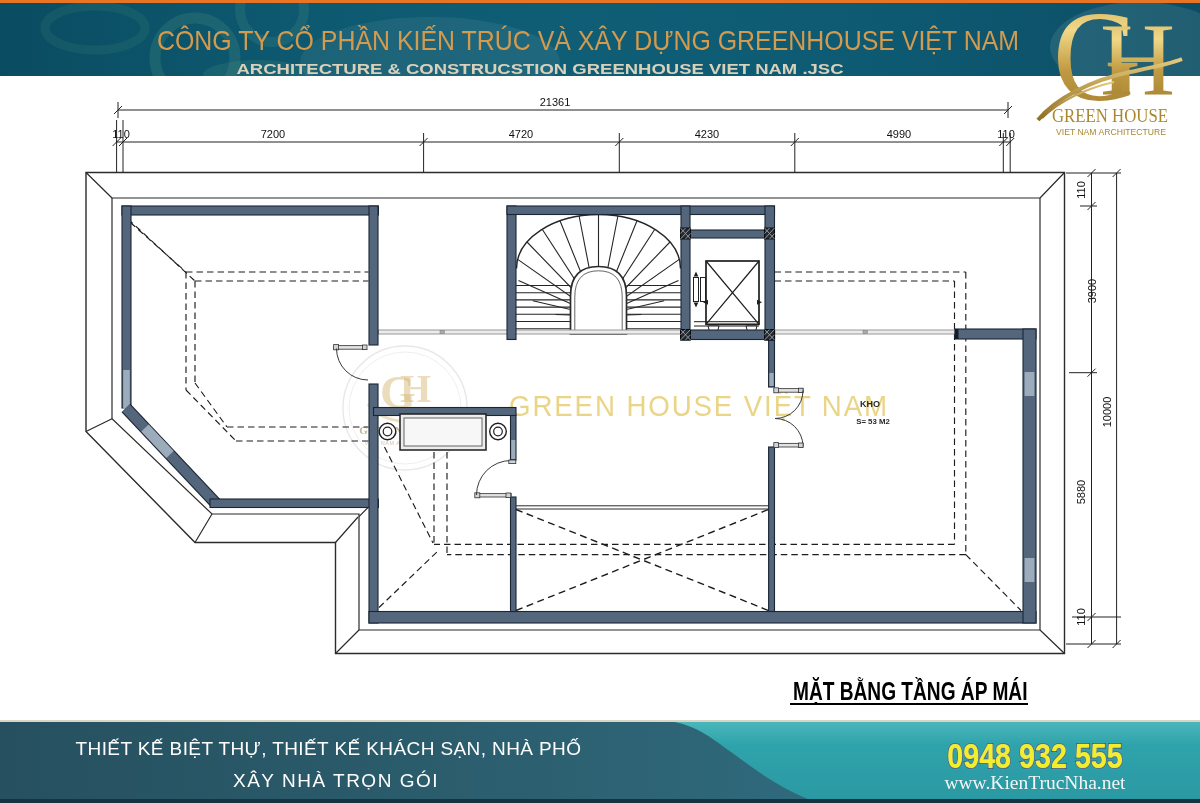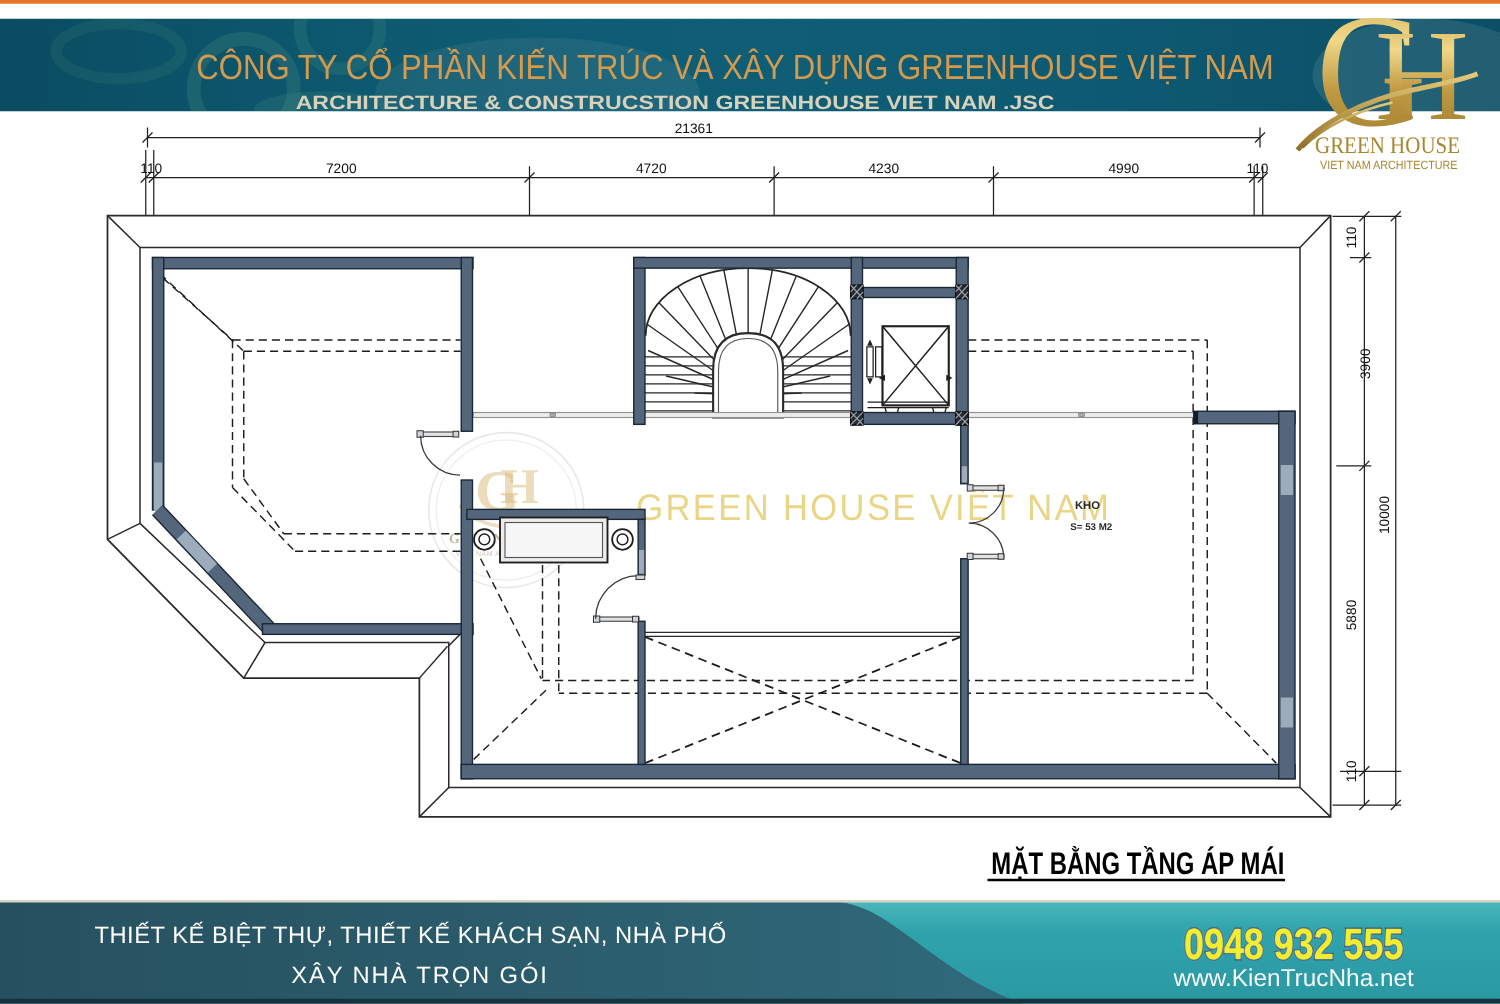--- a/index.html
+++ b/index.html
@@ -2,21 +2,21 @@
 <html><head>
 <meta charset="utf-8">
 <style>
   html,body{margin:0;padding:0;background:#fff;width:1200px;height:803px;overflow:hidden;}
   body{font-family:"Liberation Sans",sans-serif;position:relative;}
   .abs{position:absolute;}
 </style>
 </head>
 <body>
 
-<div class="abs" style="left:0;top:15px;width:1200px;height:74px;background:linear-gradient(90deg,#0a4c61 0%,#0d586f 22%,#0f5e76 48%,#0e5a73 72%,#0b4e65 100%);overflow:hidden;">
+<div class="abs" style="left:0;top:2px;width:1200px;height:74px;background:linear-gradient(90deg,#0a4c61 0%,#0d586f 22%,#0f5e76 48%,#0e5a73 72%,#0b4e65 100%);overflow:hidden;">
 
   <svg width="1200" height="74" style="position:absolute;left:0;top:0">
     <circle cx="195" cy="56" r="40" fill="none" stroke="rgba(95,160,135,0.20)" stroke-width="11"></circle>
     <circle cx="272" cy="8" r="32" fill="none" stroke="rgba(95,160,135,0.17)" stroke-width="10"></circle>
     <ellipse cx="258" cy="73" rx="55" ry="15" fill="rgba(95,160,135,0.16)"></ellipse>
     <ellipse cx="95" cy="26" rx="50" ry="22" fill="none" stroke="rgba(95,160,135,0.13)" stroke-width="9"></ellipse>
     <ellipse cx="430" cy="60" rx="130" ry="45" fill="rgba(175,195,195,0.10)"></ellipse>
     <ellipse cx="1140" cy="45" rx="90" ry="45" fill="rgba(195,210,210,0.13)"></ellipse>
 
     <text x="588" y="48" text-anchor="middle" textLength="862" lengthAdjust="spacingAndGlyphs" font-size="28" fill="#d49a4e" font-family="Liberation Sans,sans-serif">CÔNG TY CỔ PHẦN KIẾN TRÚC VÀ XÂY DỰNG GREENHOUSE VIỆT NAM</text>
@@ -297,18 +297,18 @@
     </linearGradient>
       </defs>
   </svg>
 
   <div class="abs" style="left:0px;top:50px;width:672px;text-align:center;font-size:19px;letter-spacing:1.5px;color:#fff;white-space:nowrap;">XÂY NHÀ TRỌN GÓI</div>
 
   <div class="abs" style="left:0px;top:18px;width:657px;text-align:center;font-size:19px;letter-spacing:0.4px;color:#fff;white-space:nowrap;">THIẾT KẾ BIỆT THỰ, THIẾT KẾ KHÁCH SẠN, NHÀ PHỐ</div>
 
   <div class="abs" style="left:870px;top:16px;width:330px;text-align:center;font-size:35px;font-weight:bold;color:#f2ee2b;-webkit-text-stroke:2.2px #32516c;paint-order:stroke;text-shadow:0 0 2px rgba(255,255,255,0.75);transform:scaleX(0.82);transform-origin:50% 50%;">0948 932 555</div>
 
-  <div class="abs" style="left:870px;top:52px;width:330px;text-align:center;font-size:19.5px;color:#f6f6f6;font-family:Liberation Sans, sans-serif;">www.KienTrucNha.net</div>
+  <div class="abs" style="left:870px;top:52px;width:330px;text-align:center;font-size:19.5px;color:#f6f6f6;font-family:Liberation Serif, serif;">www.KienTrucNha.net</div>
 </div>
 
 <div class="abs" style="left:0;top:719.5px;width:1200px;height:2px;background:#d8d4c6;"></div>
 
 <div class="abs" style="left:0;top:799px;width:1200px;height:4px;background:#16333f;"></div>
 
 </body></html>

